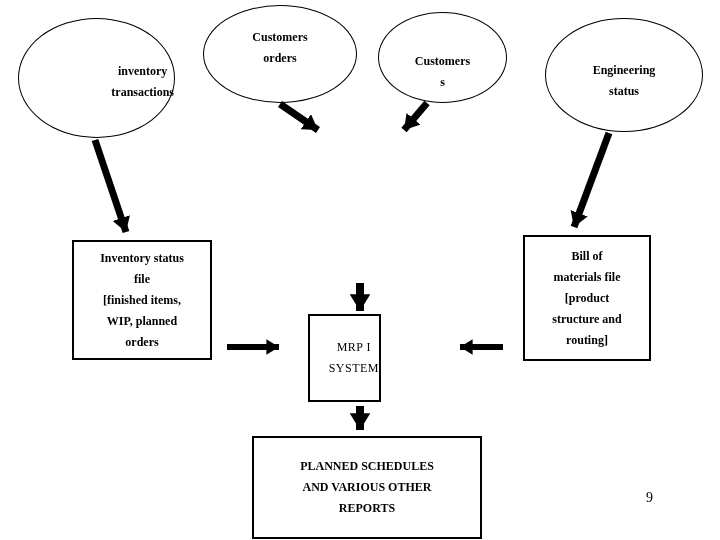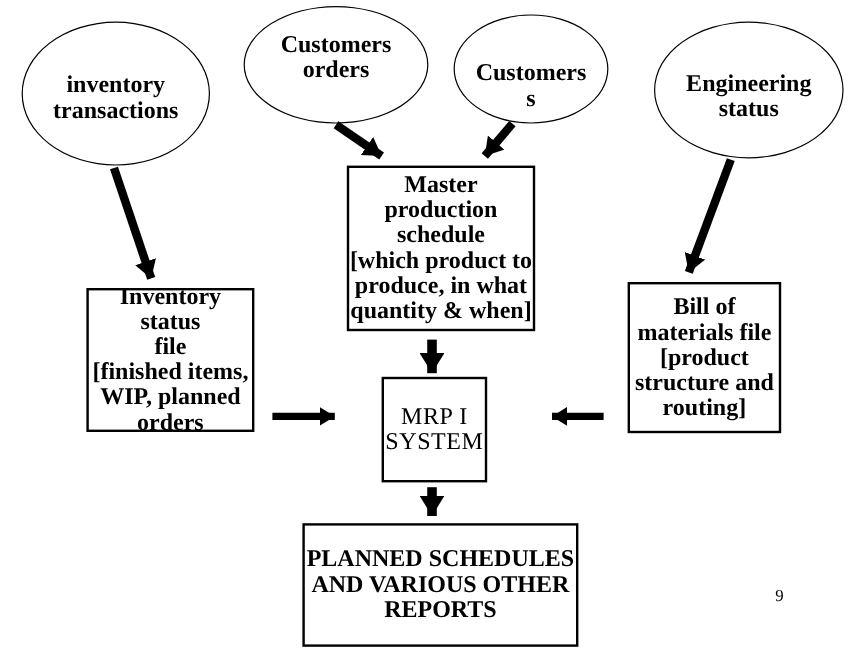--- a/index.html
+++ b/index.html
@@ -13,21 +13,21 @@
     height: 540px;
     background: #ffffff;
     font-family: "Liberation Serif", "DejaVu Serif", serif;
     color: #000000;
     overflow: hidden;
   }
   .shape-label {
     white-space: pre-line;
     text-align: center;
     font-weight: bold;
-    font-size: 20px;
+    font-size: 12px;
     line-height: 21px;
   }
   .ellipse {
     position: absolute;
     border: 1px solid #000000;
     border-radius: 50%;
     display: flex;
     align-items: center;
     justify-content: center;
     box-sizing: border-box;
@@ -36,29 +36,29 @@
   .box {
     position: absolute;
     border: 2px solid #000000;
     display: flex;
     align-items: center;
     justify-content: center;
     box-sizing: border-box;
     background: #ffffff;
   }
   
-  #ellipse-inventory-transactions { left: 18px;  top: 18px; width: 157px; height: 120px; padding-top: 8px; }
+  #ellipse-inventory-transactions { left: 18px;  top: 18px; width: 157px; height: 120px; padding-top: 8px; justify-content: flex-end; }
   #ellipse-customers-orders       { left: 203px; top: 5px;  width: 154px; height: 98px;  padding-bottom: 12px; }
   #ellipse-forecasts              { left: 378px; top: 12px; width: 129px; height: 91px;  padding-top: 28px; }
   #ellipse-engineering-changes    { left: 545px; top: 18px; width: 158px; height: 114px; padding-top: 12px; }
   
   #box-inventory-status  { left: 72px;  top: 240px; width: 140px; height: 120px; }
   #box-master-schedule   { left: 289px; top: 138px; width: 157px; height: 138px; }
   #box-bill-of-materials { left: 523px; top: 235px; width: 128px; height: 126px; }
-  #box-mrp-system        { left: 318px; top: 314px; width: 88px;  height: 88px; }
+  #box-mrp-system        { left: 308px; top: 314px; width: 73px;  height: 88px; justify-content: flex-end; }
   #box-mrp-system .shape-label { font-weight: normal; letter-spacing: 0.5px; }
   #box-planned-schedules { left: 252px; top: 436px; width: 230px; height: 103px; }
   
   .arrows-layer {
     position: absolute;
     left: 0; top: 0;
     width: 720px; height: 540px;
     pointer-events: none;
   }
   
@@ -97,28 +97,20 @@
   </div>
 
   <div class="box" id="box-inventory-status">
     <span class="shape-label">Inventory status
 file
 [finished items,
 WIP, planned
 orders</span>
   </div>
 
-  <div class="box" id="box-master-schedule">
-    <span class="shape-label">Master
-production
-schedule
-[which product to
-produce, in what
-quantity &amp; when]</span>
-  </div>
 
   <div class="box" id="box-bill-of-materials">
     <span class="shape-label">Bill of
 materials file
 [product
 structure and
 routing]</span>
   </div>
 
   <div class="box" id="box-mrp-system">

